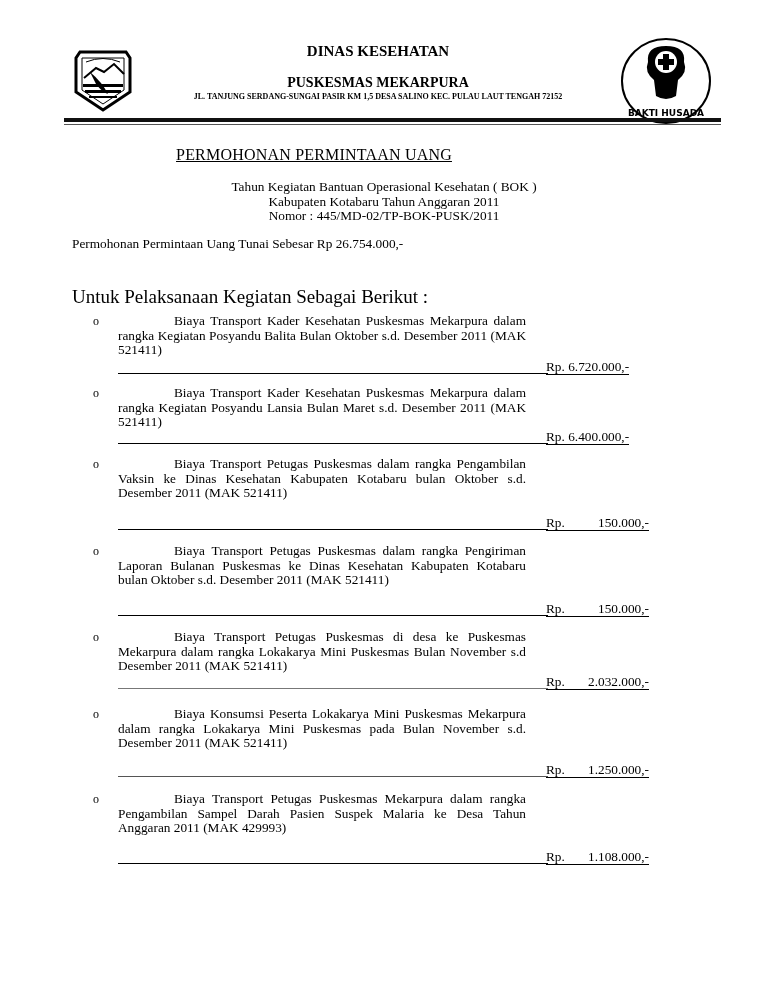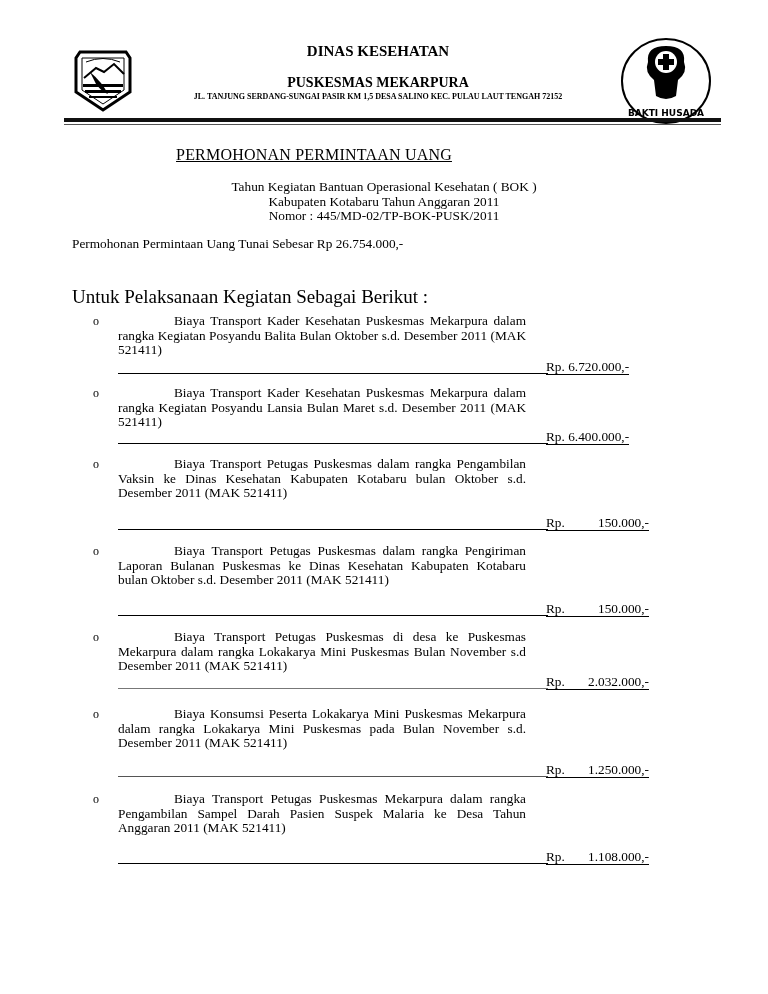--- a/index.html
+++ b/index.html
@@ -134,18 +134,18 @@
   <span class="bullet">o</span>
   <div class="desc">Biaya Konsumsi Peserta Lokakarya Mini Puskesmas Mekarpura dalam rangka Lokakarya Mini Puskesmas pada Bulan November s.d. Desember 2011 (MAK 521411)</div>
   <div class="line" style="top:69px;width:430px;background:#555;"></div>
   <div class="amount split" style="top:55px;">
     <span class="rp">Rp.</span><span class="val">1.250.000,-</span>
   </div>
 </div>
 
 <div class="item" style="top:792px;">
   <span class="bullet">o</span>
-  <div class="desc">Biaya Transport Petugas Puskesmas Mekarpura dalam rangka Pengambilan Sampel Darah Pasien Suspek Malaria ke Desa Tahun Anggaran 2011 (MAK 521411)</div>
+  <div class="desc">Biaya Transport Petugas Puskesmas Mekarpura dalam rangka Pengambilan Sampel Darah Pasien Suspek Malaria ke Desa Tahun Anggaran 2011 (MAK 429993)</div>
   <div class="line" style="top:71px;width:430px;"></div>
   <div class="amount split" style="top:57px;">
     <span class="rp">Rp.</span><span class="val">1.108.000,-</span>
   </div>
 </div>
 
 </body></html>

